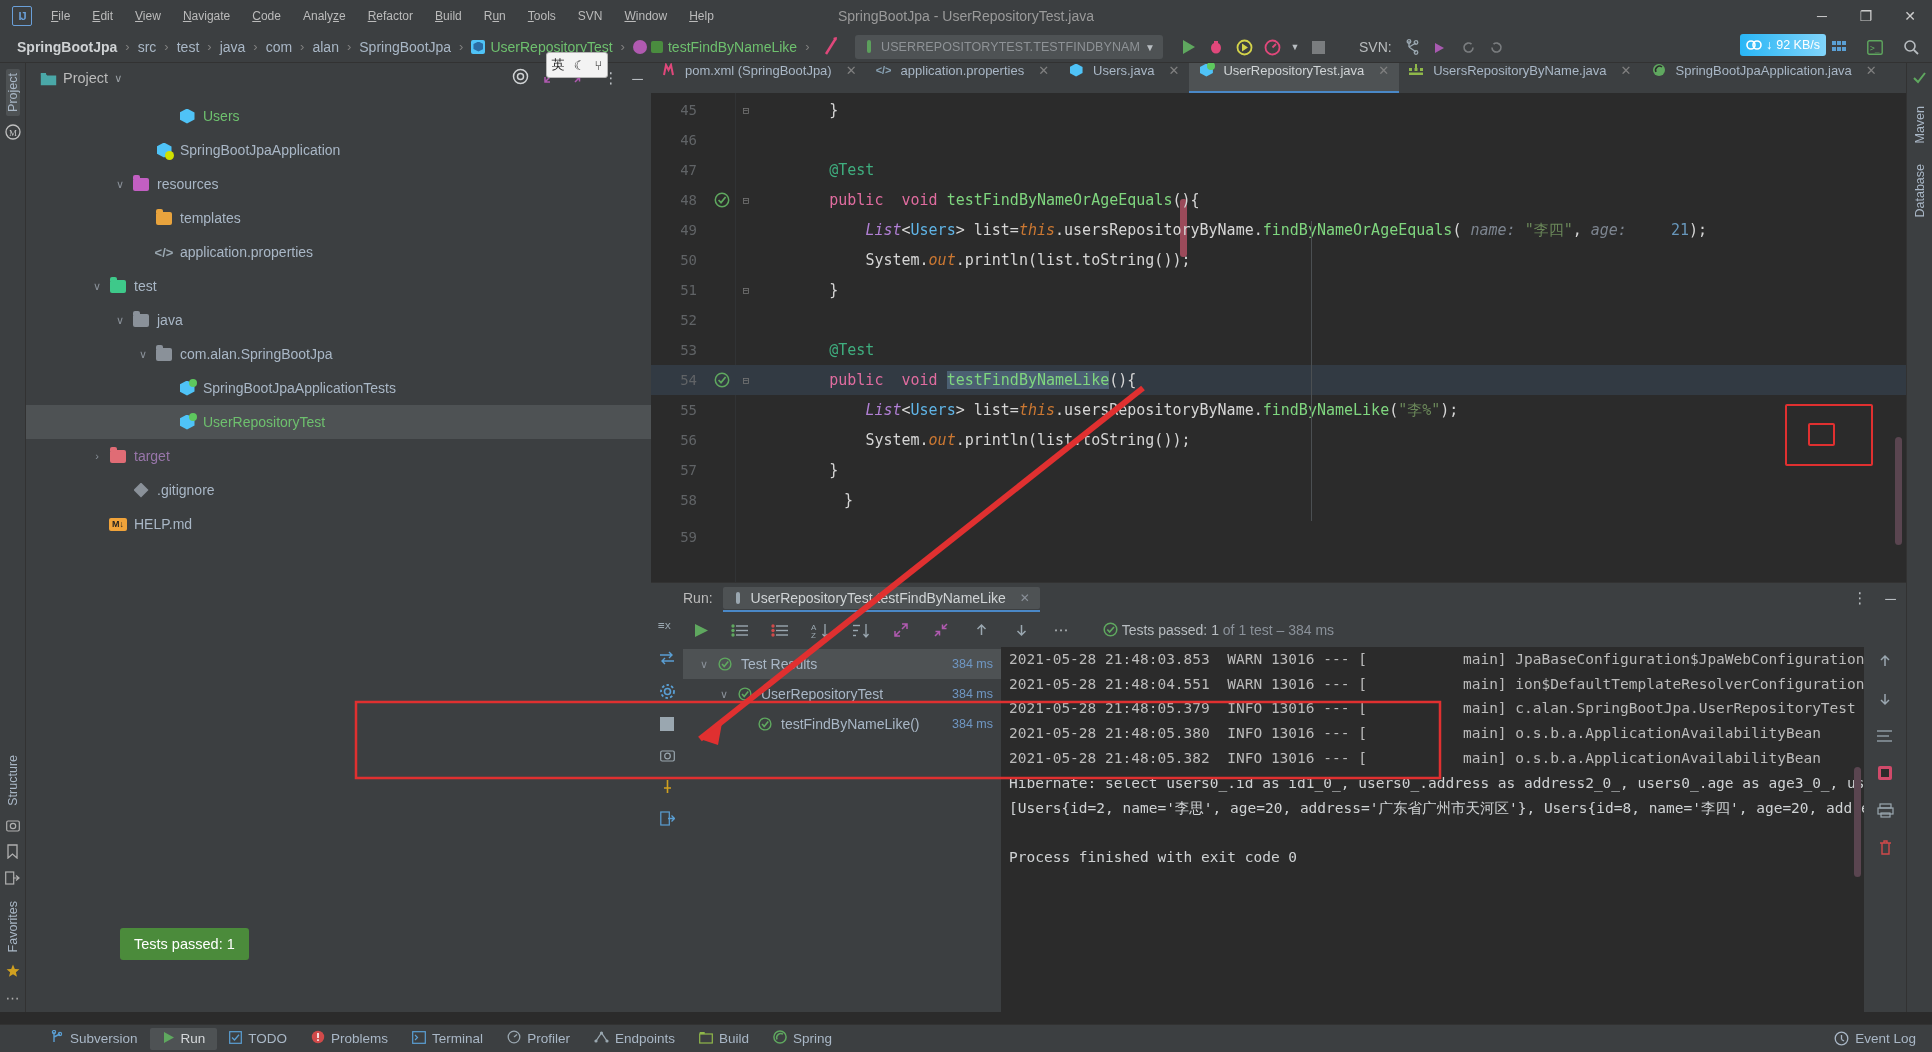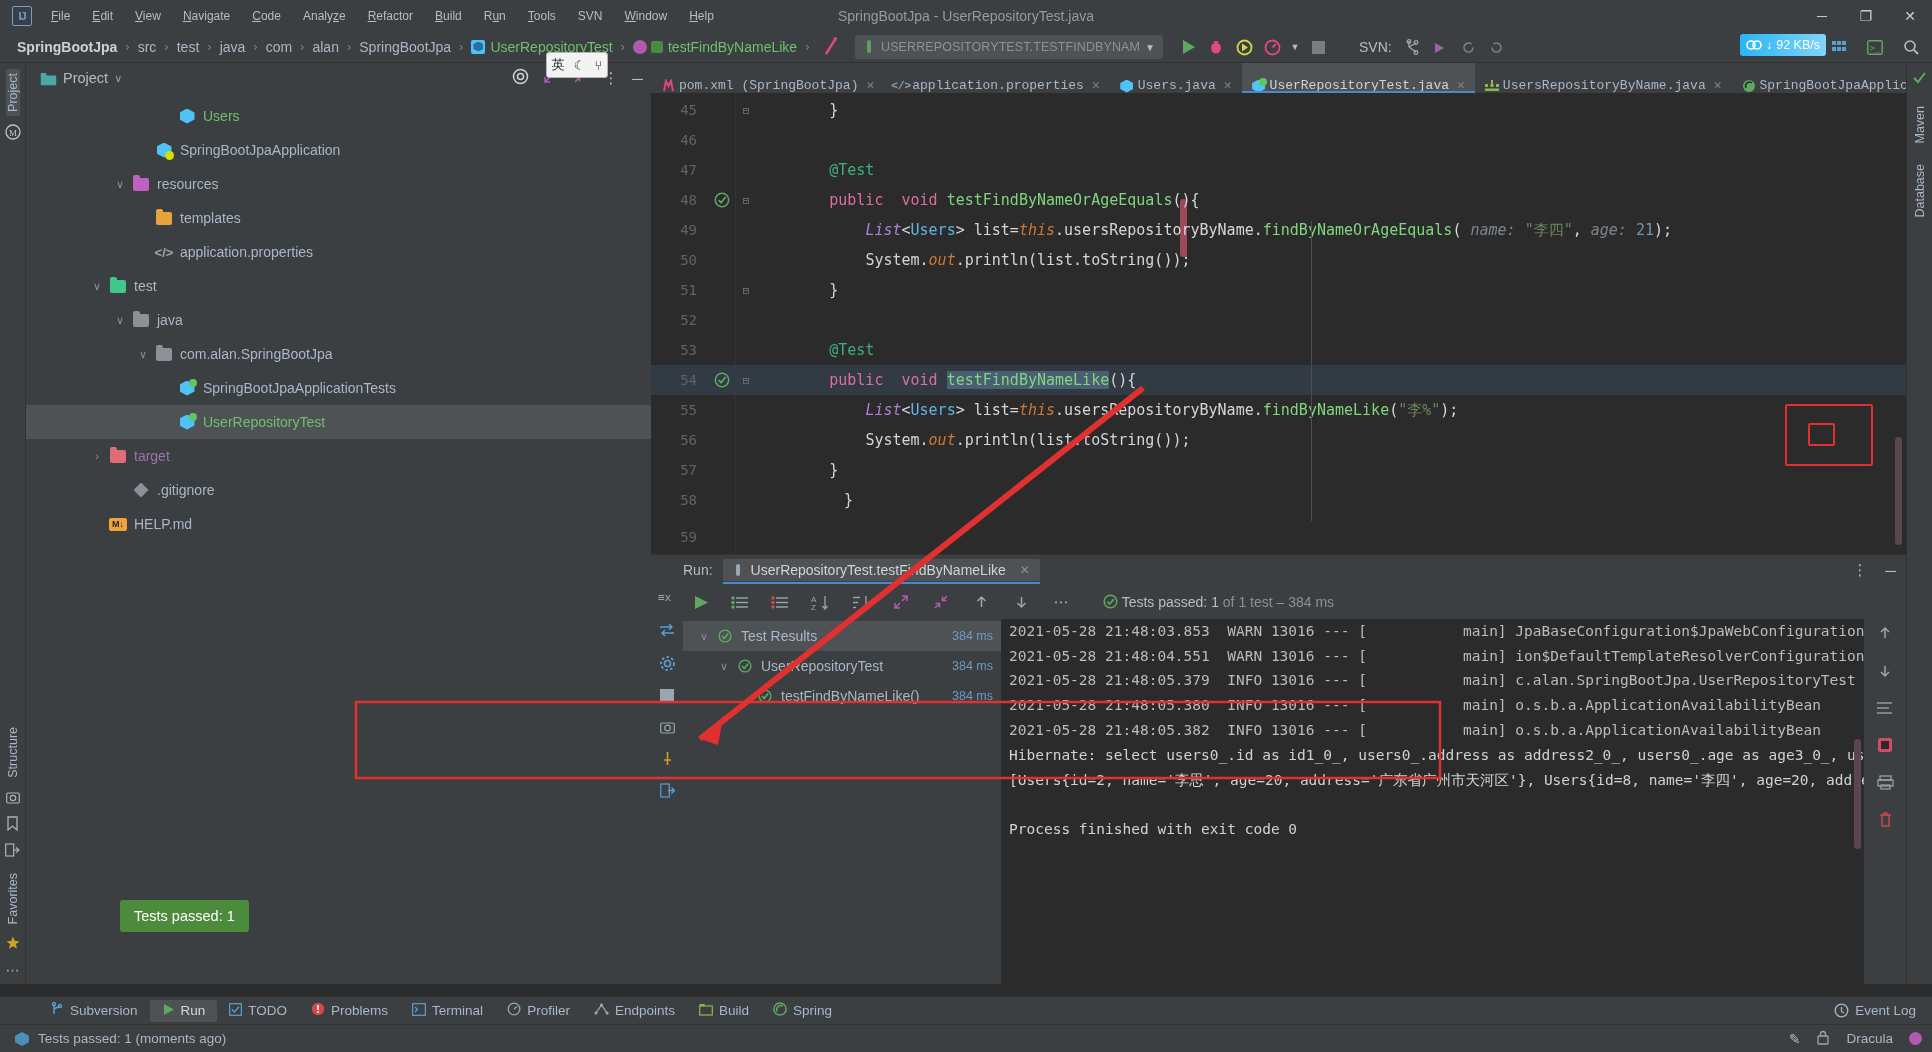--- a/index.html
+++ b/index.html
@@ -188,24 +188,23 @@
   .git-ico { width:15px;height:15px; background:#8a9199; clip-path: polygon(50% 0,100% 50%,50% 100%,0 50%); position:relative;}
   .md-ico { width:18px;height:13px;background:#f0a33a;color:#222;font-size:9px;font-weight:bold;display:flex;align-items:center;justify-content:center;border-radius:2px;}
 
   
   .editor-col { flex: 1; display: flex; flex-direction: column; min-width: 0; min-height:0;}
   .tabbar {
     height: 30px; background: #3c3f41; display: flex; align-items: stretch;
     flex: 0 0 30px; overflow: hidden;
   }
   .etab {
-    display: flex; align-items: flex-end; gap: 4px; padding: 0 10px;
+    display: flex; align-items: flex-start; gap: 10px; padding: 0 10px;
     font-size: 13px; color: #a9b7c6; border-right: 0; white-space: nowrap;
     position: relative;
-    font-family: Liberation Mono, monospace;
   }
   .etab.active { background: #4e5254; color: #d0d4d6; }
   .etab.active::after{
     content:""; position:absolute; left:0; right:0; bottom:0; height:2px; background:#4a88c7;
   }
   .etab .x { color: #808080; font-size: 13px; margin-left: 4px; }
   .tabico { width:14px; height:14px; display:inline-flex; align-items:center; justify-content:center;}
 
   .editor {
     flex: 1; background: #2b2b2b; position: relative; overflow: hidden;
@@ -217,21 +216,21 @@
     padding-right: 12px; flex: 0 0 58px; font-family: "DejaVu Sans Mono", monospace;
   }
   .gut-ico { width: 26px; flex: 0 0 26px; display: flex; align-items: center; justify-content: center; }
   .fold-col { width: 22px; flex: 0 0 22px; display:flex; align-items:center; justify-content:center; color:#777; font-size:11px;}
   .code { white-space: pre; color: #a9b7c6; }
   .k-pink { color: #e06c9f; }
   .k-meth { color: #7fd67f; }
   .k-type { color: #b07fd4; font-style: italic; }
   .k-cls { color: #5fb4e6; }
   .k-str { color: #6a8759; }
-  .k-num { color: #6897bb; }
+  .k-num { color: #6897bb; margin-left: 35px; }
   .k-ann { color: #3fae7f; }
   .k-hint { color: #7d8590; font-style: italic; }
   .k-ital { color: #cc7832; font-style: italic; }
   .k-white { color: #d6d6d6; }
   .line-hl { background: #323a43; }
   .caret-word { background: #4b5f72; }
   .gutter-sep {
     position: absolute; left: 84px; top:0; bottom:0; width:1px; background:#313335;
   }
   .indent-guide { position:absolute; width:1px; background:#4b4f52; }
@@ -1124,28 +1123,13 @@
       <div style="margin-left:auto;display:flex;align-items:center;gap:6px;padding-right:16px;color:#a9b7c6;font-size:13.5px">
       <svg width="15" height="15" viewBox="0 0 15 15">
           <circle cx="7.5" cy="7.5" r="6.3" fill="none" stroke="#a9b7c6" stroke-width="1.3"></circle>
           <line x1="7.5" y1="4" x2="7.5" y2="8.5" stroke="#a9b7c6" stroke-width="1.3"></line>
           <line x1="7.5" y1="8.5" x2="10" y2="10" stroke="#a9b7c6" stroke-width="1.3"></line>
         </svg>
       <span>Event Log</span>
     </div>
   </div>
 
-  <div class="statusbar">
-    <svg width="16" height="16" viewBox="0 0 16 16">
-        <polygon points="8,1 15,4.8 15,11.2 8,15 1,11.2 1,4.8" fill="#4a8fb5"></polygon>
-      </svg>
-    <span>Tests passed: 1 (moments ago)</span>
-    <div class="sb-right">
-      <span style="color:#b8bdc1;font-size:14px">✎</span>
-      <span><svg width="14" height="15" viewBox="0 0 14 15">
-            <rect x="2" y="6" width="10" height="8" rx="1" fill="none" stroke="#9aa7b0" stroke-width="1.3"></rect>
-            <path d="M4.5 6 V4 a2.5 2.5 0 0 1 5 0 V6" fill="none" stroke="#9aa7b0" stroke-width="1.3"></path>
-          </svg></span>
-      <span>Dracula</span>
-      <span class="dracula-dot"></span>
-    </div>
-  </div>
 </div>
 
 </body></html>

